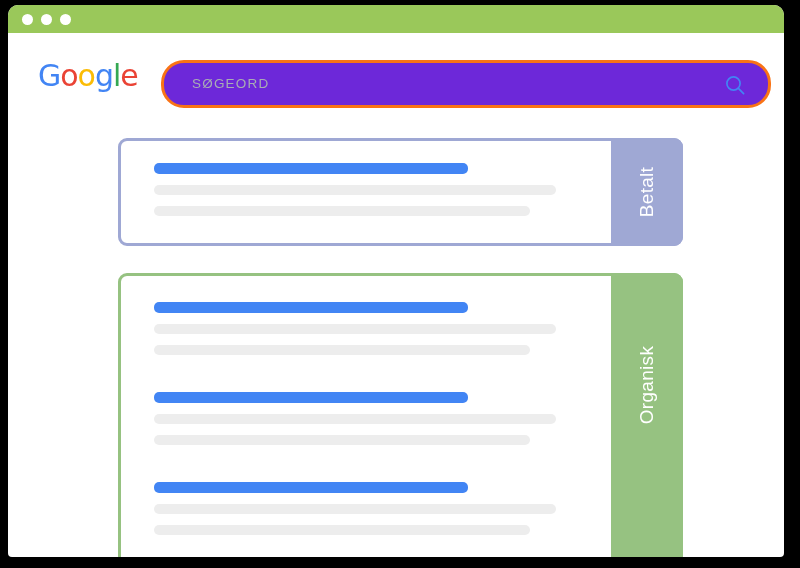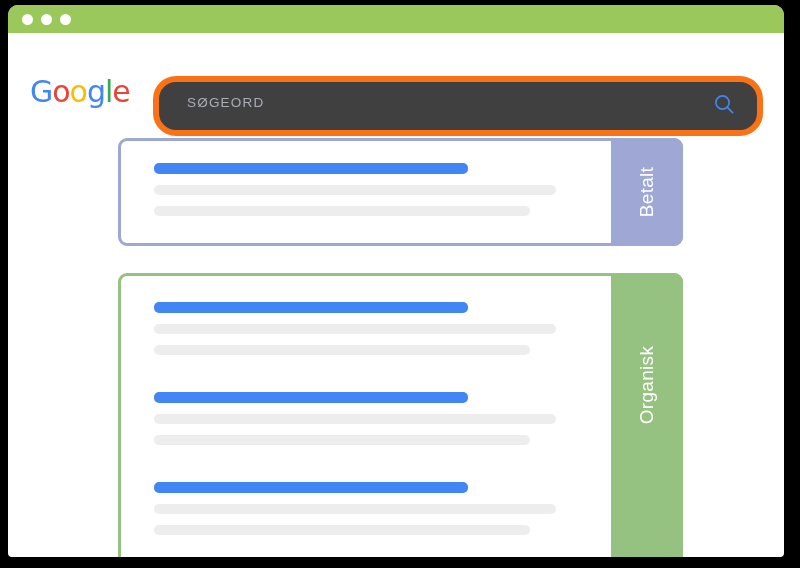--- a/index.html
+++ b/index.html
@@ -44,48 +44,47 @@
     border-radius: 50%;
     background: #ffffff;
   }
   #dot-close  { left: 14px; }
   #dot-min    { left: 33px; }
   #dot-max    { left: 52px; }
 
   
   #search-header {
     position: absolute;
-    left: 0;
+    left: 8px;
     top: 28px;
     width: 100%;
     height: 82px;
-    margin-top: 16px;
   }
   #google-logo {
     position: absolute;
     left: 22px;
     top: 28px;
     font-size: 30px;
     line-height: 30px;
     letter-spacing: -1px;
     font-family: "DejaVu Sans", sans-serif;
     white-space: nowrap;
     user-select: none;
   }
   #google-logo span { display: inline-block; }
 
   #search-box {
     position: absolute;
     left: 145px;
     top: 27px;
     width: 610px;
-    height: 60px;
+    height: 48px;
     box-sizing: border-box;
-    background: #404040;
-    border: 6px solid #f97316;
+    background: #6d28d9;
+    border: 3px solid #f97316;
     border-radius: 23px;
   }
   #search-input-value {
     position: absolute;
     left: 28px;
     top: 13px;
     font-size: 13.5px;
     letter-spacing: 1.2px;
     color: #a9adb4;
     font-family: "Liberation Sans", sans-serif;

